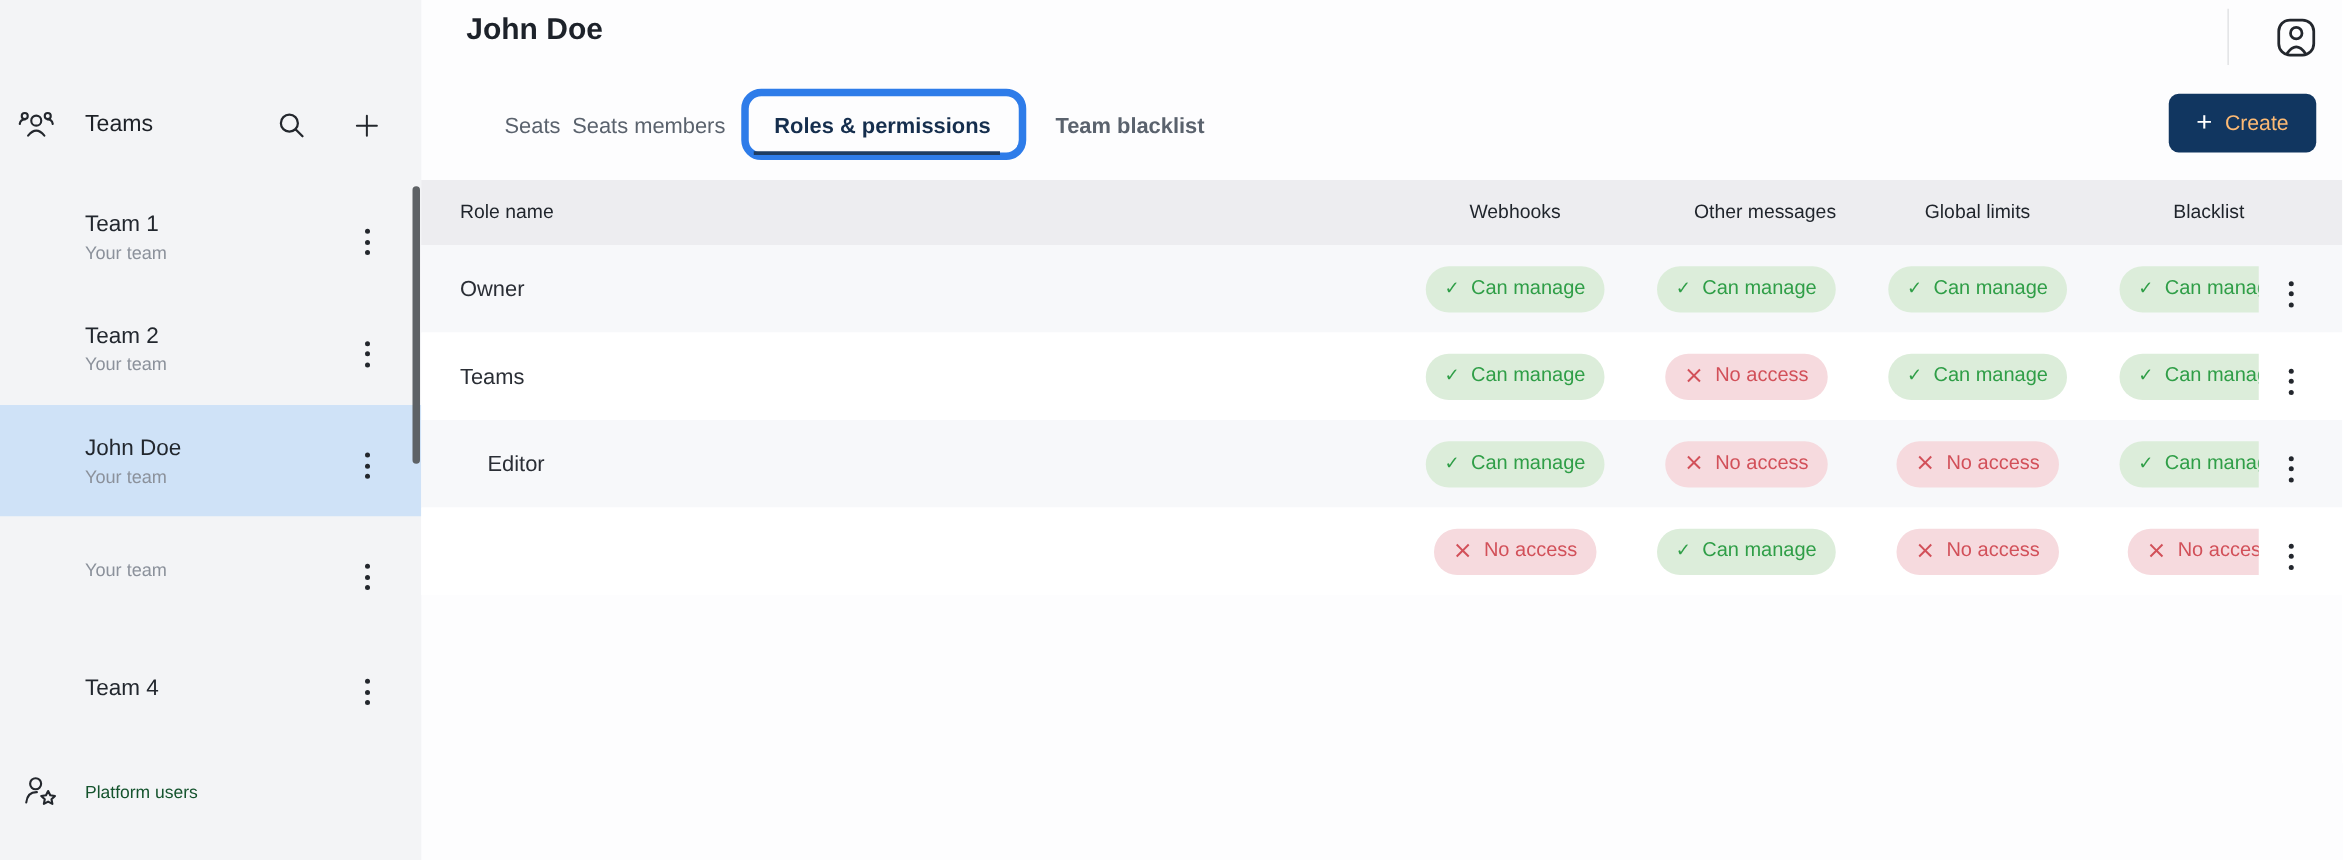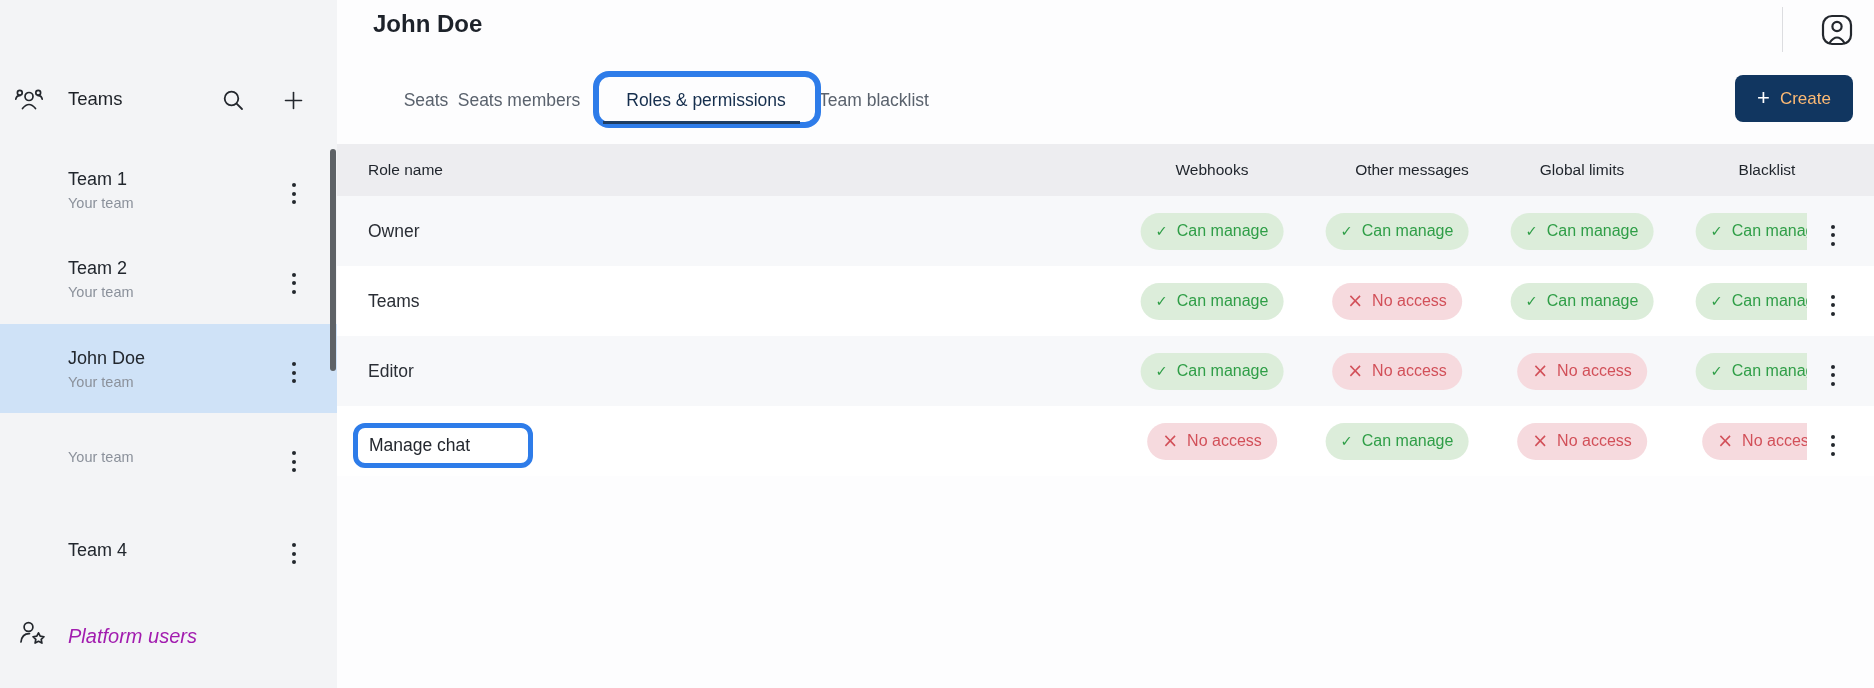--- a/index.html
+++ b/index.html
@@ -22,31 +22,31 @@
 
   .kebab{position:absolute;left:288px;display:flex;flex-direction:column;gap:4.5px;
          padding:4px;cursor:pointer;}
   .kebab .d{width:4px;height:4px;border-radius:50%;background:#23272d;}
 
   .scroll-thumb{position:absolute;left:330px;top:149px;width:6px;height:222px;
                 background:#5e6266;border-radius:3px;}
 
   .platform-users{position:absolute;left:0;top:610px;width:337px;height:52px;cursor:pointer;}
   .platform-users .pu-icon{position:absolute;left:18px;top:9px;}
-  .platform-users .pu-label{position:absolute;left:68px;top:15px;font-size:20px;color:#a21caf;font-style:italic;}
+  .platform-users .pu-label{position:absolute;left:68px;top:15px;font-size:14px;color:#14532d;}
 
   
   .page-title{position:absolute;left:373px;top:10px;font-size:24px;font-weight:700;color:#1d222a;}
   .top-divider{position:absolute;left:1782px;top:7px;width:1px;height:45px;background:#dcdde0;}
   .account-btn{position:absolute;left:1819px;top:13px;cursor:pointer;}
 
   
   .tab{position:absolute;top:90px;transform:translateX(-50%);font-size:17.5px;color:#5a626d;
        white-space:nowrap;cursor:pointer;}
-  .tab.active{color:#152e4d;font-weight:400;}
+  .tab.active{color:#152e4d;font-weight:700;}
   .tab-ring{position:absolute;left:593px;top:71px;width:228px;height:57px;box-sizing:border-box;
             border:6px solid #2e7ce9;border-radius:16px;pointer-events:none;}
   .tab-underline{position:absolute;left:603px;top:121px;width:197px;height:3px;background:#1e3d63;}
 
   .create-btn{position:absolute;left:1735px;top:75px;width:118px;height:47px;background:#113660;
               border:none;border-radius:8px;display:flex;align-items:center;justify-content:center;
               gap:10px;cursor:pointer;}
   .create-btn .plus{color:#fff;font-size:22px;font-weight:300;line-height:18px;margin-top:-2px;}
   .create-btn .lbl{color:#fdba74;font-size:17px;}
 
@@ -180,21 +180,21 @@
       <rect x="4" y="3" width="28" height="28" rx="9"></rect>
       <circle cx="18" cy="13.5" r="4.6"></circle>
       <path d="M10.5 30 q7.5 -11 15 0"></path>
     </svg>
   </span>
 
   <div id="tabs">
       <div class="tab" style="left: 386px; margin-left: 40px;">Seats</div>
       <div class="tab" style="left: 519px;">Seats members</div>
       <div class="tab active" style="left: 706px;">Roles &amp; permissions</div>
-      <div class="tab" style="left: 874px;">Team blacklist</div>
+      <div class="tab" style="left: 904px; font-weight: bold;">Team blacklist</div>
     </div>
   <div class="tab-ring"></div>
   <div class="tab-underline"></div>
 
   <button class="create-btn">
     <span class="plus">+</span>
     <span class="lbl">Create</span>
   </button>
 
   <div class="thead"></div>
@@ -239,40 +239,37 @@
         <span class="bl">No access</span>
       </span>
       <span class="badge yes" style="left: 1245px; top: 86.5px;">
         <span class="bi">✓</span>
         <span class="bl">Can manage</span>
       </span>
       <span class="badge yes" style="left: 1430px; top: 86.5px;">
         <span class="bi">✓</span>
         <span class="bl">Can manage</span>
       </span>
-      <div class="role-cell" style="top: 140px;">Editor</div>
+      <div class="role-cell" style="top: 140px; margin-left: 22px;">Editor</div>
       <span class="badge yes" style="left: 875px; top: 156.5px;">
         <span class="bi">✓</span>
         <span class="bl">Can manage</span>
       </span>
       <span class="badge no" style="left: 1060px; top: 156.5px;">
         <span class="bi">×</span>
         <span class="bl">No access</span>
       </span>
       <span class="badge no" style="left: 1245px; top: 156.5px;">
         <span class="bi">×</span>
         <span class="bl">No access</span>
       </span>
       <span class="badge yes" style="left: 1430px; top: 156.5px;">
         <span class="bi">✓</span>
         <span class="bl">Can manage</span>
       </span>
-      <div class="input-ring">
-        <div class="input-field">Manage chat</div>
-      </div>
       <span class="badge no" style="left: 875px; top: 226.5px;">
         <span class="bi">×</span>
         <span class="bl">No access</span>
       </span>
       <span class="badge yes" style="left: 1060px; top: 226.5px;">
         <span class="bi">✓</span>
         <span class="bl">Can manage</span>
       </span>
       <span class="badge no" style="left: 1245px; top: 226.5px;">
         <span class="bi">×</span>

